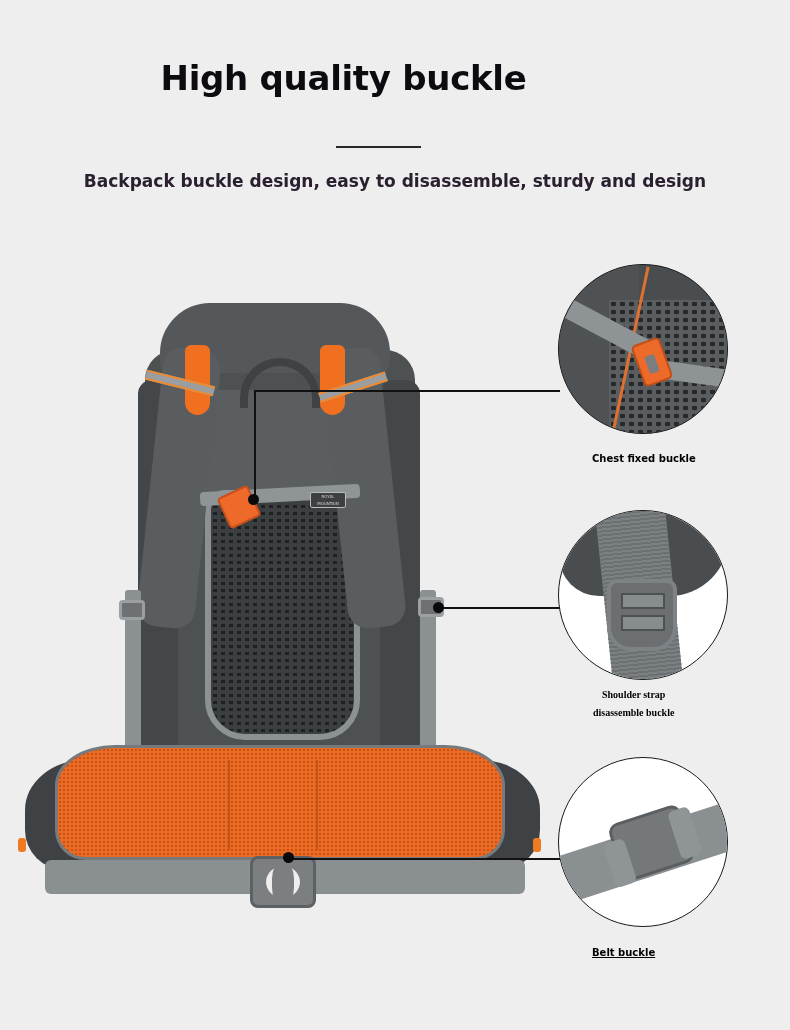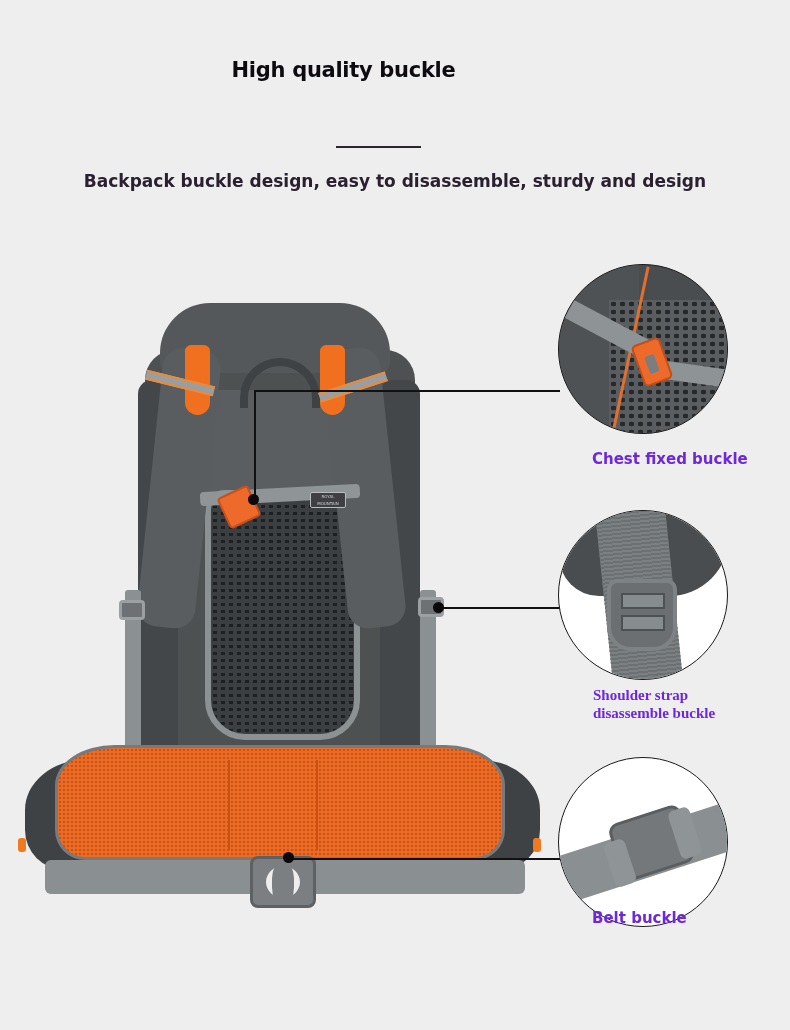--- a/index.html
+++ b/index.html
@@ -1,18 +1,18 @@
 <!DOCTYPE html>
 <html><head>
 <meta charset="utf-8">
 <style>
   * { box-sizing: border-box; margin: 0; padding: 0; }
   html, body { width: 790px; height: 1030px; background: #efeeef; overflow: hidden; }
   body { position: relative; font-family: "DejaVu Sans", "Liberation Sans", sans-serif; color: #1a1420; }
-  .title { position: absolute; left: 0; width: 687px; top: 58px; text-align: center; font-size: 21px; font-weight: bold; color: #0d0b0f; letter-spacing: -0.3px; }
+  .title { position: absolute; left: 0; width: 687px; top: 58px; text-align: center; font-size: 34px; font-weight: bold; color: #0d0b0f; letter-spacing: -0.3px; }
   .divider { position: absolute; left: 336px; top: 146px; width: 85px; height: 2px; background: #2a262c; }
   .subtitle { position: absolute; left: 0; width: 790px; top: 171px; text-align: center; font-size: 17px; font-weight: bold; color: #2a2030; }
 
   
   .pack { position: absolute; left: 0; top: 0; }
   .pack .shape { position: absolute; }
   .lid { left: 160px; top: 303px; width: 230px; height: 70px; background: #55585a; border-radius: 50px 50px 10px 10px; }
   .body { left: 145px; top: 350px; width: 270px; height: 420px; background: #4e5152; border-radius: 30px 30px 20px 20px; }
   .side-l { left: 138px; top: 380px; width: 40px; height: 380px; background: #44474a; border-radius: 14px; }
   .side-r { left: 380px; top: 380px; width: 40px; height: 380px; background: #44474a; border-radius: 14px; }
@@ -69,24 +69,24 @@
   .c2 .ladder { position: absolute; left: 48px; top: 68px; width: 70px; height: 72px; background: #6b6f72; border: 4px solid #7e8285; border-radius: 10px 10px 24px 24px; }
   .c2 .slot1 { position: absolute; left: 62px; top: 82px; width: 44px; height: 16px; background: #878c8f; border: 2px solid #4d5153; }
   .c2 .slot2 { position: absolute; left: 62px; top: 104px; width: 44px; height: 16px; background: #878c8f; border: 2px solid #4d5153; }
 
   .c3 { left: 558px; top: 757px; background: #fff; }
   .c3 .belt { position: absolute; left: -20px; top: 70px; width: 220px; height: 48px; background: #8a8f92; transform: rotate(-18deg); border-radius: 0; }
   .c3 .buckle { position: absolute; left: 55px; top: 55px; width: 75px; height: 60px; background: #74787b; border: 3px solid #5a5e61; border-radius: 10px; transform: rotate(-18deg); }
   .c3 .roll-l { position: absolute; left: 50px; top: 82px; width: 22px; height: 46px; background: #8f9497; border-radius: 6px; transform: rotate(-18deg); }
   .c3 .roll-r { position: absolute; left: 115px; top: 50px; width: 22px; height: 50px; background: #8f9497; border-radius: 6px; transform: rotate(-18deg); }
 
-  .caption { position: absolute; font-size: 15px; font-weight: bold; color: #6d28d9; line-height: 18px; }
+  .caption { position: absolute; font-size: 10px; font-weight: bold; color: #000000; line-height: 18px; text-align: center; }
   .cap1 { left: 592px; top: 450px; }
   .cap2 { left: 593px; top: 686px; font-family: Liberation Serif, serif; }
-  .cap3 { left: 592px; top: 909px; }
+  .cap3 { left: 592px; top: 944px; text-decoration: underline; }
 </style>
 </head>
 <body>
 
 <div class="title">High quality buckle</div>
 <div class="divider"></div>
 <div class="subtitle">Backpack buckle design, easy to disassemble, sturdy and design</div>
 
 <div class="pack">
   <div class="shape hip-dark"></div>

